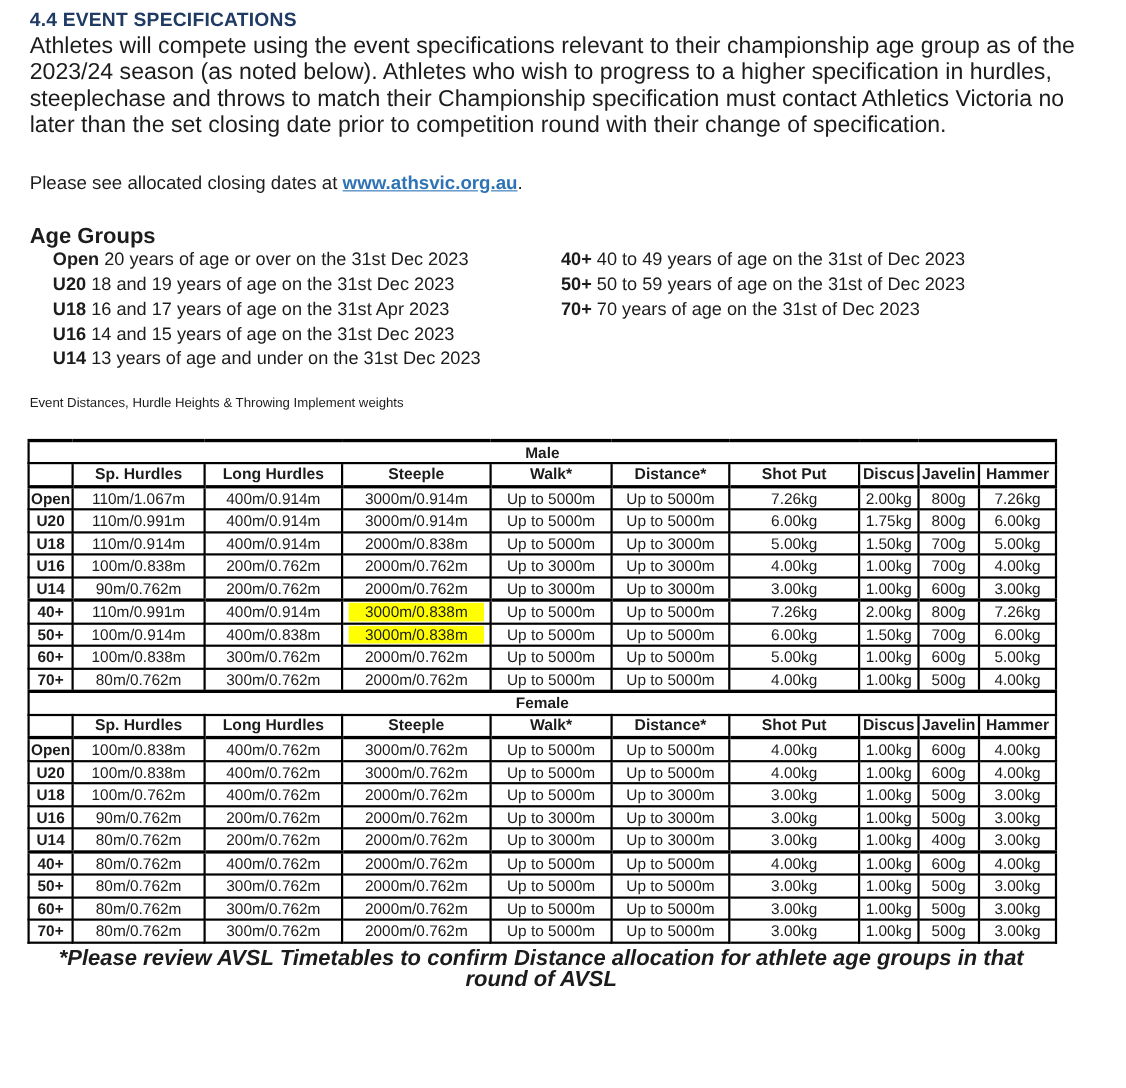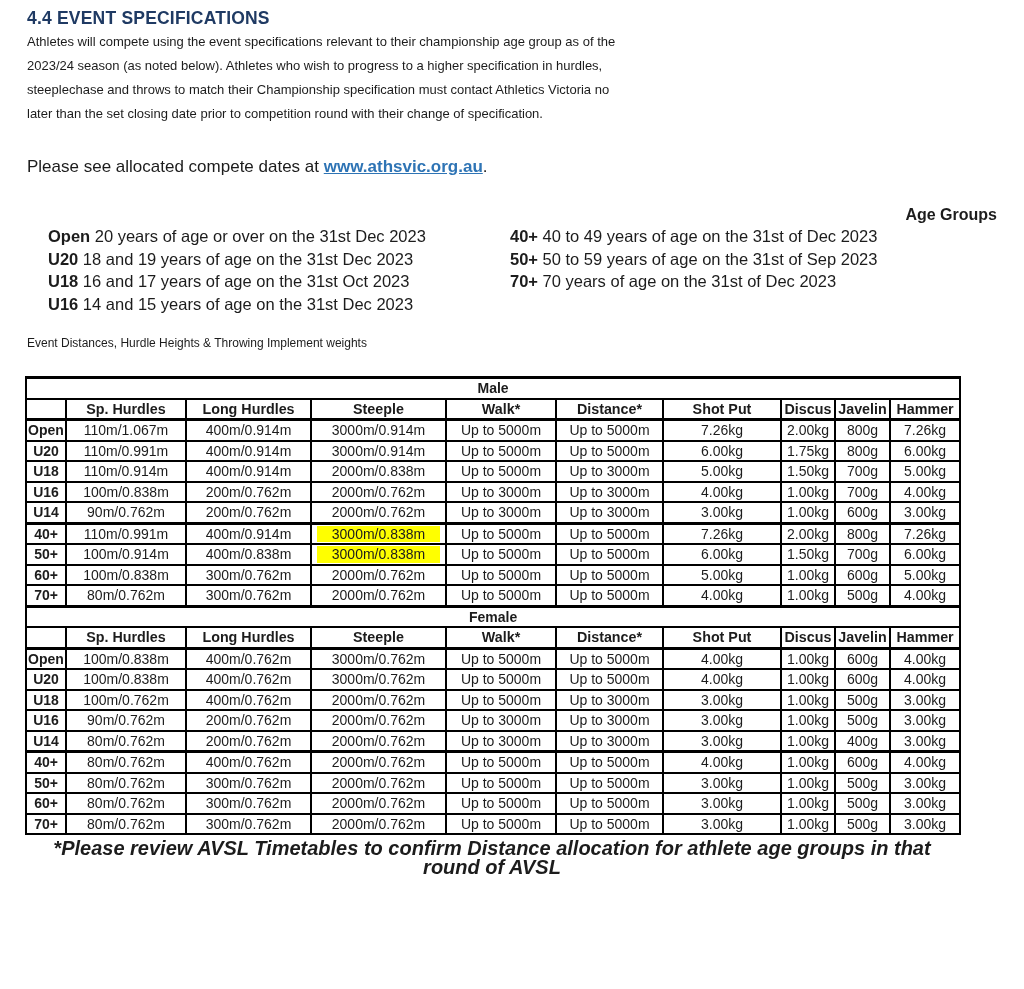--- a/index.html
+++ b/index.html
@@ -14,31 +14,31 @@
   .page { padding: 8px 27px 0 27px; }
 
   .sec-heading {
     color: var(--heading-color, #1f3a63);
     font-size: 17.5px;
     font-weight: bold;
     letter-spacing: 0.2px;
     line-height: 21px;
   }
   .intro { margin-top: 1px; }
-  .intro-line { font-size: 13px; line-height: 24px; }
+  .intro-line { font-size: 21px; line-height: 24px; }
 
   .closing-line { margin-top: 29px; font-size: 17px; line-height: 24px; }
   .closing-line a {
     color: var(--link-color, #2e74b5);
     font-weight: bold;
     text-decoration: underline;
     cursor: pointer;
   }
 
-  .age-heading { margin-top: 26px; font-size: 16px; font-weight: bold; line-height: 20px; text-align: right; }
+  .age-heading { margin-top: 26px; font-size: 20px; font-weight: bold; line-height: 20px; }
 
   .age-cols { display: flex; margin-left: 21px; }
   .age-col-left { width: 462px; flex: 0 0 auto; }
   .age-col-right { flex: 1 1 auto; }
   .age-item { font-size: 16.5px; line-height: 22.5px; white-space: nowrap; }
   .age-item strong { font-weight: bold; }
 
   .note-para { margin-top: 21px; max-width: 950px; font-style: italic; font-size: 15px; line-height: 22px; }
   .note-para .note-label { font-weight: bold; }
 
@@ -90,34 +90,35 @@
 
   <div class="sec-heading">4.4 EVENT SPECIFICATIONS</div>
 
   <div class="intro" id="intro-lines">
       <div class="intro-line">Athletes will compete using the event specifications relevant to their championship age group as of the</div>
       <div class="intro-line">2023/24 season (as noted below). Athletes who wish to progress to a higher specification in hurdles,</div>
       <div class="intro-line">steeplechase and throws to match their Championship specification must contact Athletics Victoria no</div>
       <div class="intro-line">later than the set closing date prior to competition round with their change of specification.</div>
     </div>
 
-  <div class="closing-line"><span>Please see allocated compete dates at </span><a href="#">www.athsvic.org.au</a><span>.</span></div>
+  <div class="closing-line"><span>Please see allocated closing dates at </span><a href="#">www.athsvic.org.au</a><span>.</span></div>
 
   <div class="age-heading">Age Groups</div>
 
   <div class="age-cols">
     <div class="age-col-left" id="age-left">
         <div class="age-item"><strong>Open</strong><span> 20 years of age or over on the 31st Dec 2023</span></div>
         <div class="age-item"><strong>U20</strong><span> 18 and 19 years of age on the 31st Dec 2023</span></div>
-        <div class="age-item"><strong>U18</strong><span> 16 and 17 years of age on the 31st Oct 2023</span></div>
+        <div class="age-item"><strong>U18</strong><span> 16 and 17 years of age on the 31st Apr 2023</span></div>
         <div class="age-item"><strong>U16</strong><span> 14 and 15 years of age on the 31st Dec 2023</span></div>
+        <div class="age-item"><strong>U14</strong><span> 13 years of age and under on the 31st Dec 2023</span></div>
       </div>
     <div class="age-col-right" id="age-right">
         <div class="age-item"><strong>40+</strong><span> 40 to 49 years of age on the 31st of Dec 2023</span></div>
-        <div class="age-item"><strong>50+</strong><span> 50 to 59 years of age on the 31st of Sep 2023</span></div>
+        <div class="age-item"><strong>50+</strong><span> 50 to 59 years of age on the 31st of Dec 2023</span></div>
         <div class="age-item"><strong>70+</strong><span> 70 years of age on the 31st of Dec 2023</span></div>
       </div>
   </div>
 
 
   <div class="table-title">Event Distances, Hurdle Heights &amp; Throwing Implement weights</div>
 
   <table class="spec">
     <colgroup id="spec-cols">
         <col style="width: 40px;">

